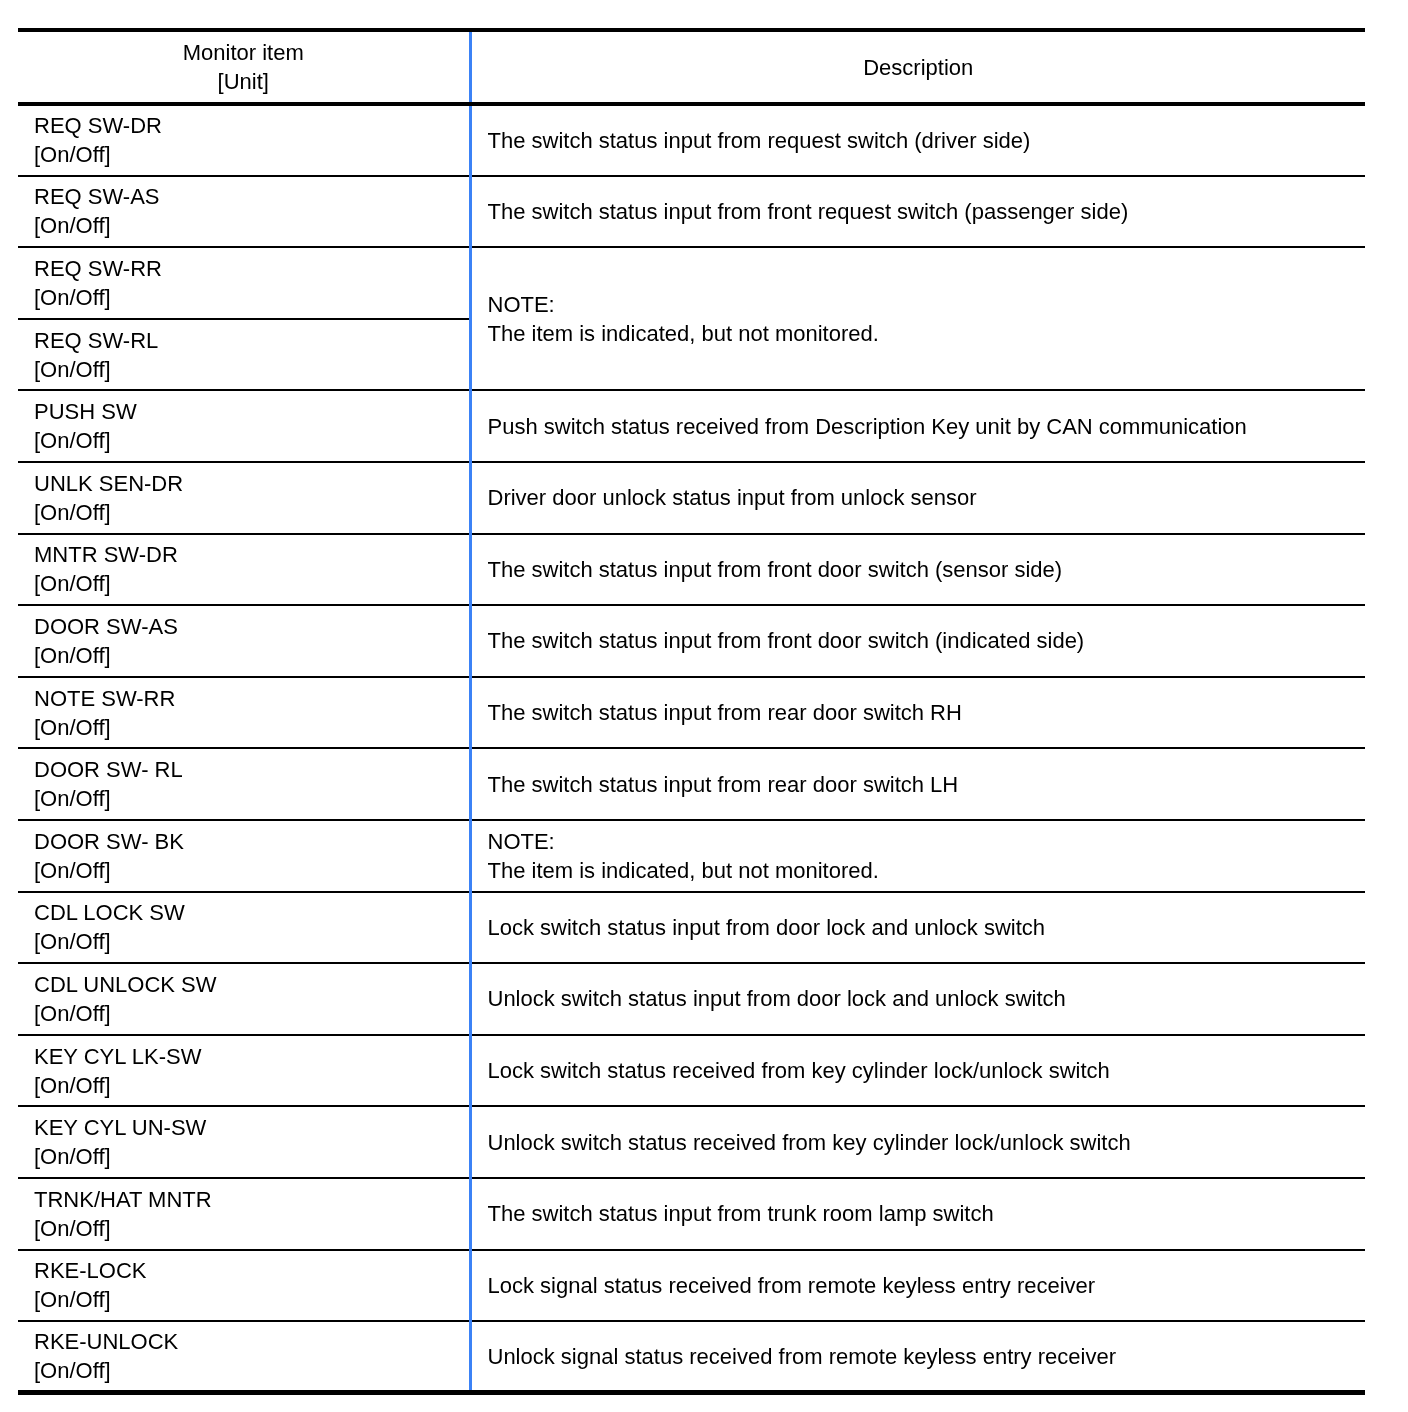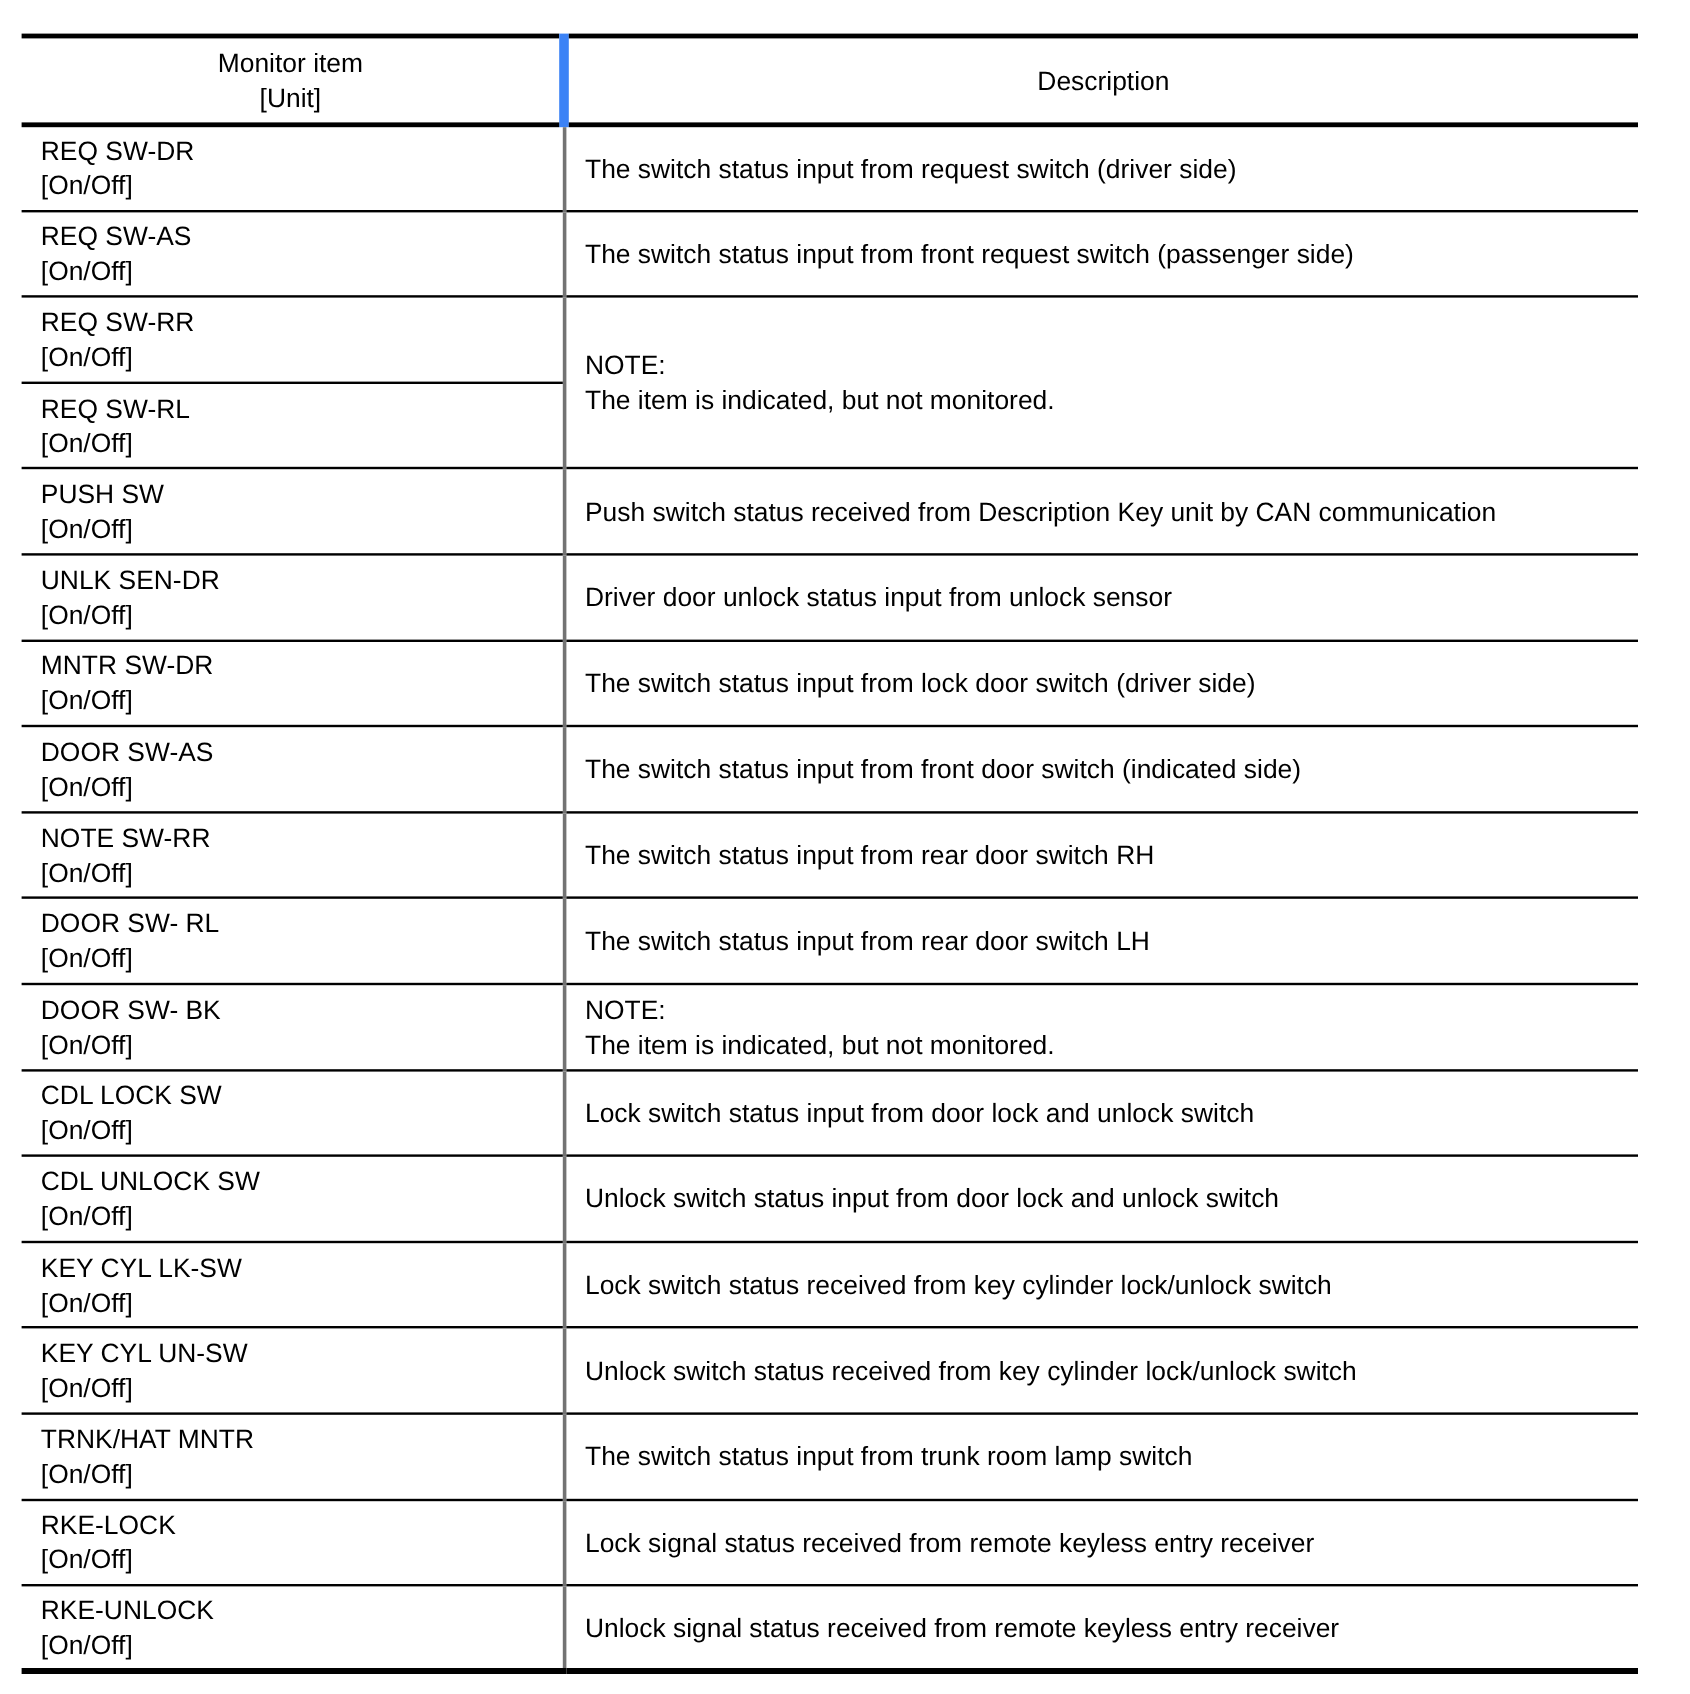--- a/index.html
+++ b/index.html
@@ -14,27 +14,27 @@
   }
   col.c-item{width:452px;}
   col.c-desc{width:895px;}
   thead th{
     border-top:4px solid #000;
     border-bottom:4px solid #000;
     height:70px;
     font-weight:normal;font-size:22px;line-height:29px;
     text-align:center;vertical-align:middle;padding:0;
   }
-  th.col-item{border-right:8px solid #3b82f6;}
+  th.col-item{border-right:3px solid #3b82f6;}
   tbody td{
     border-bottom:2px solid #000;
     font-size:22px;line-height:29px;vertical-align:middle;
     padding:0 8px 0 16px;box-sizing:border-box;
   }
-  td.item{border-right:3px solid #737373;height:71.6px;}
+  td.item{border-right:3px solid #3b82f6;height:71.6px;}
   tbody tr.last td{border-bottom:5px solid #000;}
   .note-label{font-weight:normal;}
 </style>
 </head>
 <body>
 
 <div class="page">
   <table class="monitor">
     <colgroup>
         <col class="c-item">
@@ -101,21 +101,21 @@
         <td class="desc">
           <div>Driver door unlock status input from unlock sensor</div>
         </td>
       </tr>
       <tr>
         <td class="item">
           <div>MNTR SW-DR</div>
           <div>[On/Off]</div>
         </td>
         <td class="desc">
-          <div>The switch status input from lock door switch (driver side)</div>
+          <div>The switch status input from front door switch (sensor side)</div>
         </td>
       </tr>
       <tr>
         <td class="item">
           <div>DOOR SW-AS</div>
           <div>[On/Off]</div>
         </td>
         <td class="desc">
           <div>The switch status input from front door switch (indicated side)</div>
         </td>

